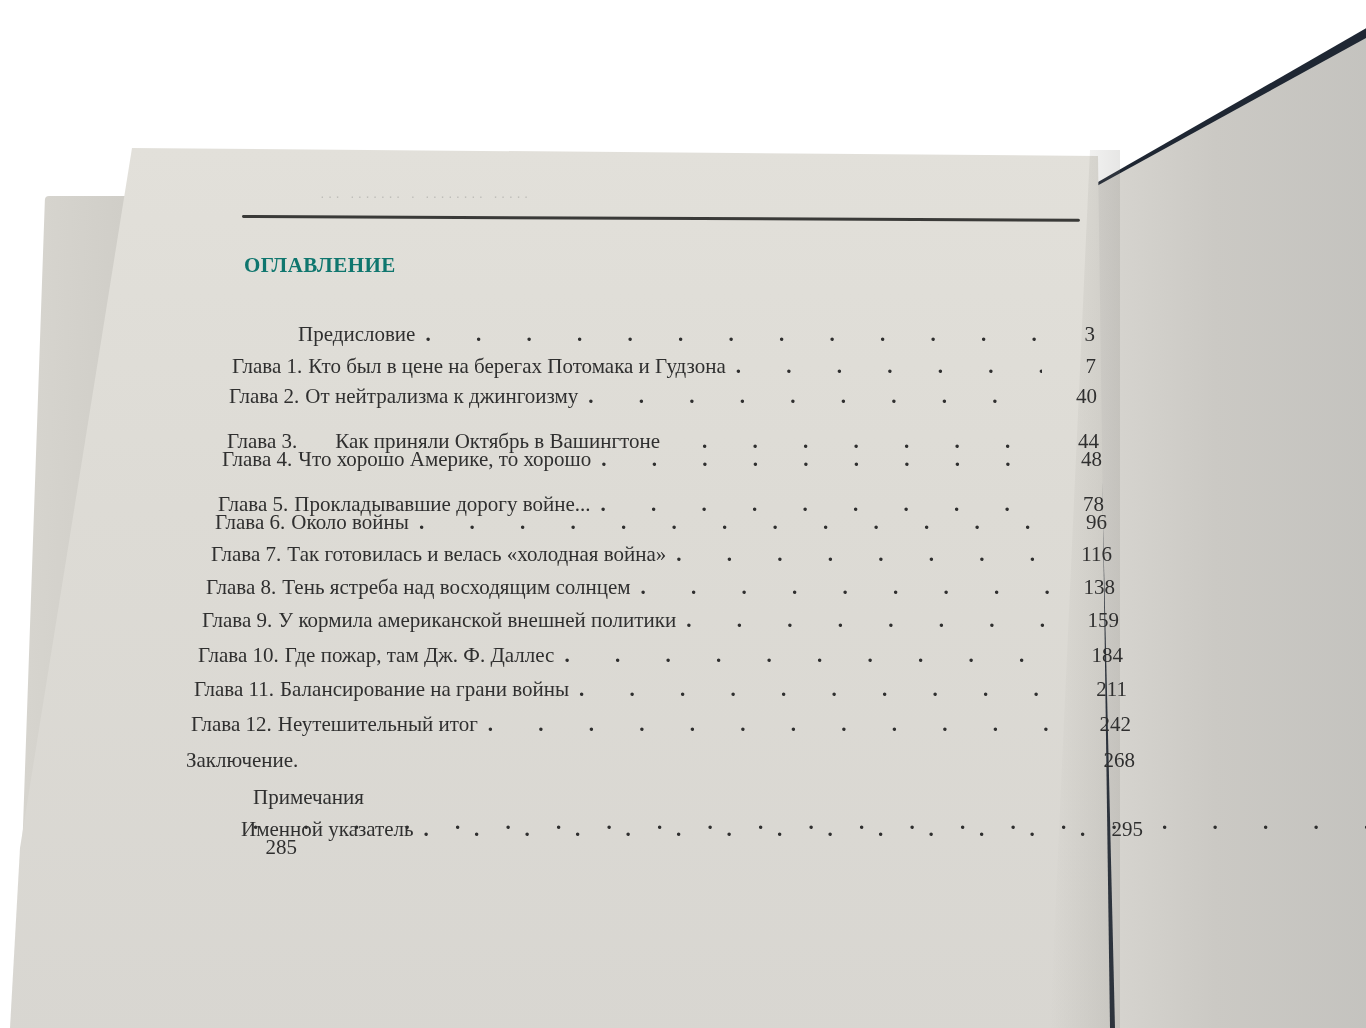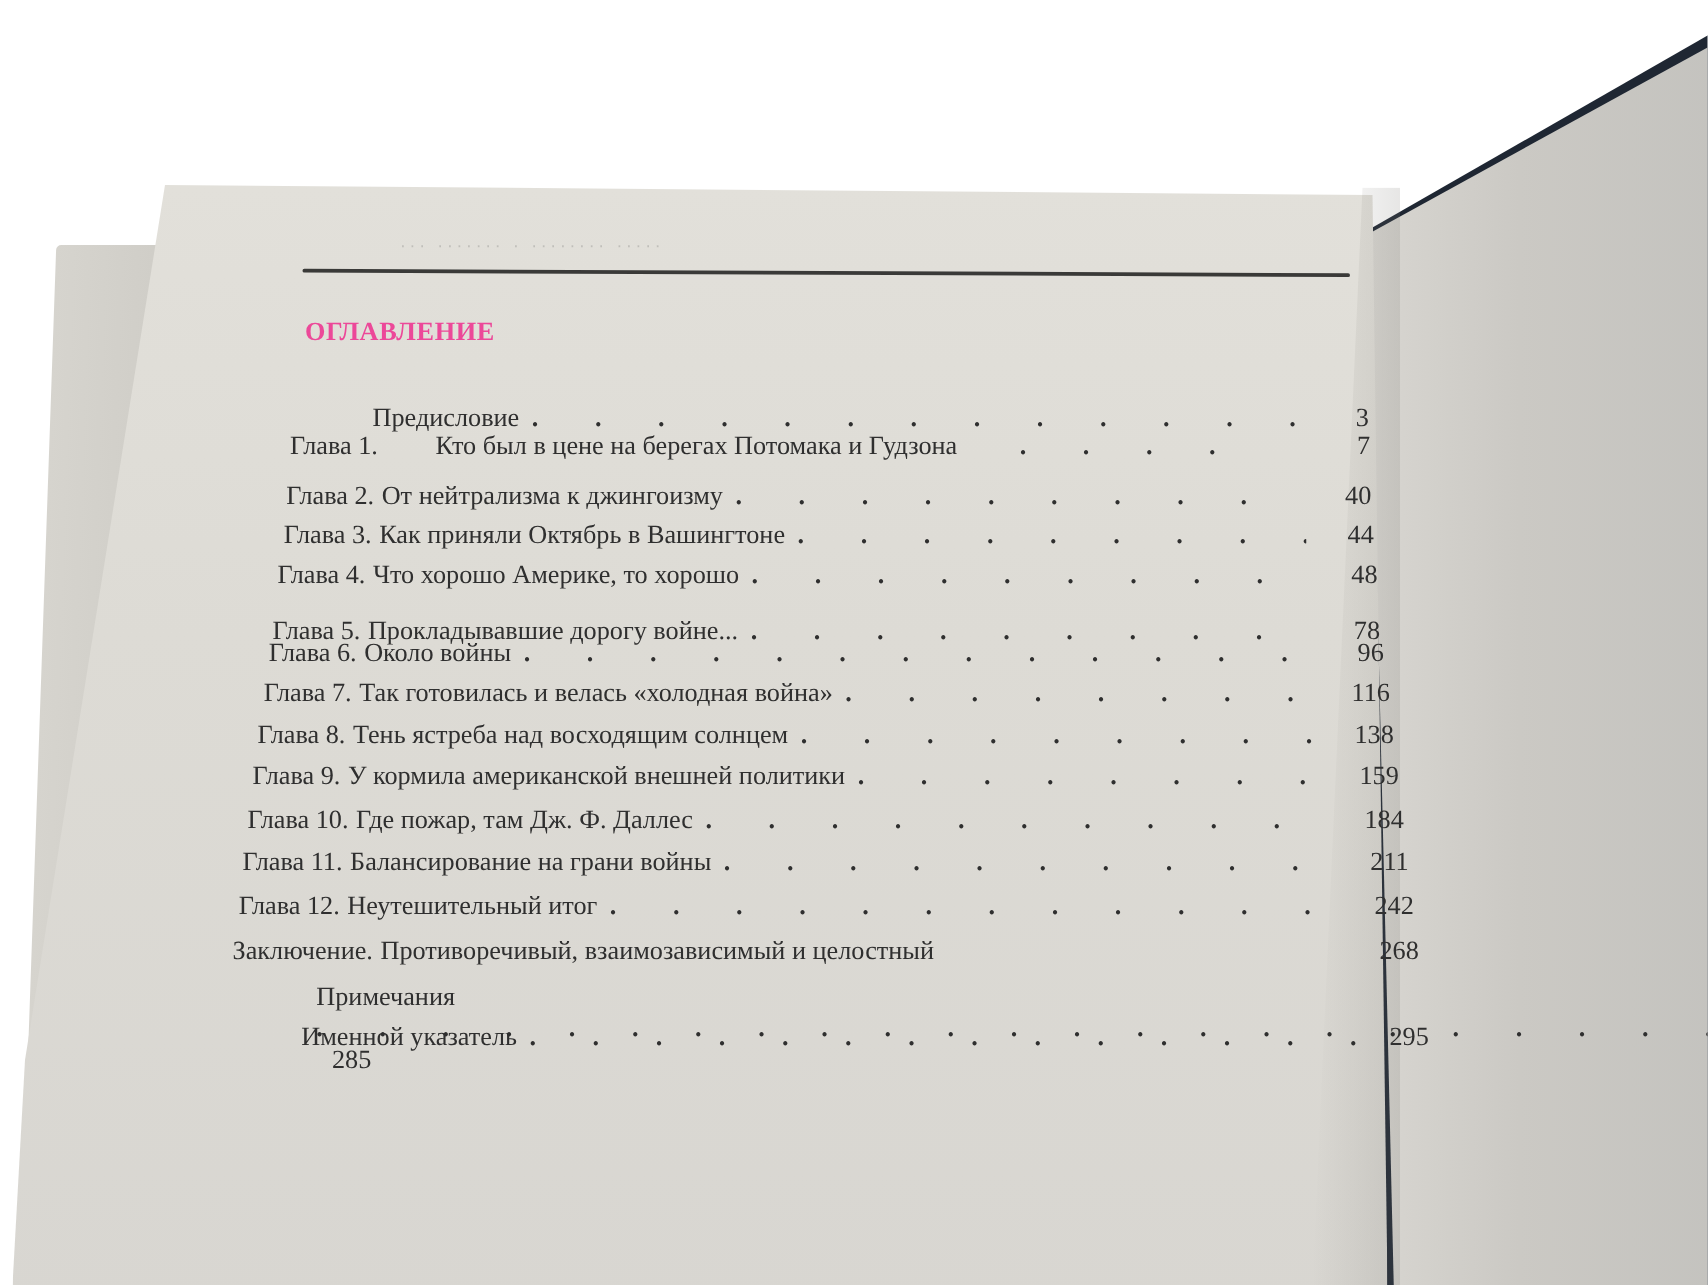--- a/index.html
+++ b/index.html
@@ -55,21 +55,21 @@
     }
     .faded-header {
       position: absolute; left: 320px; top: 188px; width: 600px; height: 18px;
       font-size: 14px; color: rgba(90,90,90,0.25); letter-spacing: 3px;
       font-family: "Liberation Sans", sans-serif;
       overflow: hidden; white-space: nowrap;
     }
     .toc-title {
       position: absolute; left: 244px; top: 253px;
       font-size: 21px; font-weight: bold; letter-spacing: 0.5px;
-      color: #ec4899;
+      color: #0f766e;
     }
     .toc-row {
       position: absolute;
       display: flex; align-items: baseline;
       font-size: 21px; color: #2f2f2f;
       white-space: nowrap;
     }
     .toc-row .label-prefix { font-weight: normal; margin-right: 6px; }
     .toc-row .label-title { font-weight: normal; }
     .toc-row .leader {
@@ -93,35 +93,35 @@
   <div class="faded-header">··· ······· · ········ ·····</div>
   <div class="top-rule"></div>
   <div class="toc-title">ОГЛАВЛЕНИЕ</div>
 
   <div class="toc-row" style="left:298px; top:322px; width:797px;">
     <span class="label-title" style="font-weight:normal;">Предисловие</span>
     <span class="leader">. . . . . . . . . . . . . . . . . . . . . . . . . . . . . . . . . . . . . .</span>
     <span class="page-num">3</span>
   </div>
 
-  <div class="toc-row" style="left:232px; top:344px; width:864px;gap:40px;">
+  <div class="toc-row" style="left:232px; top:354px; width:864px;">
     <span class="label-prefix">Глава 1.</span>
     <span class="label-title">Кто был в цене на берегах Потомака и Гудзона</span>
     <span class="leader">. . . . . . . . . . . . . . . . . . . . . . . . . . . . . . . . . . . . . .</span>
     <span class="page-num">7</span>
   </div>
 
   <div class="toc-row" style="left:229px; top:384px; width:868px;">
     <span class="label-prefix">Глава 2.</span>
     <span class="label-title">От нейтрализма к джингоизму</span>
     <span class="leader">. . . . . . . . . . . . . . . . . . . . . . . . . . . . . . . . . . . . . .</span>
     <span class="page-num">40</span>
   </div>
 
-  <div class="toc-row" style="left:227px; top:415px; width:872px;">
+  <div class="toc-row" style="left:227px; top:429px; width:872px;gap:32px;">
     <span class="label-prefix">Глава 3.</span>
     <span class="label-title">Как приняли Октябрь в Вашингтоне</span>
     <span class="leader">. . . . . . . . . . . . . . . . . . . . . . . . . . . . . . . . . . . . . .</span>
     <span class="page-num">44</span>
   </div>
 
   <div class="toc-row" style="left:222px; top:447px; width:880px;">
     <span class="label-prefix">Глава 4.</span>
     <span class="label-title">Что хорошо Америке, то хорошо</span>
     <span class="leader">. . . . . . . . . . . . . . . . . . . . . . . . . . . . . . . . . . . . . .</span>
@@ -179,21 +179,20 @@
 
   <div class="toc-row" style="left:191px; top:712px; width:940px;">
     <span class="label-prefix">Глава 12.</span>
     <span class="label-title">Неутешительный итог</span>
     <span class="leader">. . . . . . . . . . . . . . . . . . . . . . . . . . . . . . . . . . . . . .</span>
     <span class="page-num">242</span>
   </div>
 
   <div class="toc-row" style="left:186px; top:748px; width:949px;">
     <span class="label-prefix">Заключение.</span>
-    <span class="label-title">Противоречивый, взаимозависимый и целостный</span>
     <span style="flex:1"></span>
     <span class="page-num">268</span>
   </div>
 
   <div class="toc-row" style="left:243px; top:785px; width:896px;flex-direction:column;">
     <span class="label-title">Примечания</span>
     <span class="leader">. . . . . . . . . . . . . . . . . . . . . . . . . . . . . . . . . . . . . .</span>
     <span class="page-num">285</span>
   </div>
 

